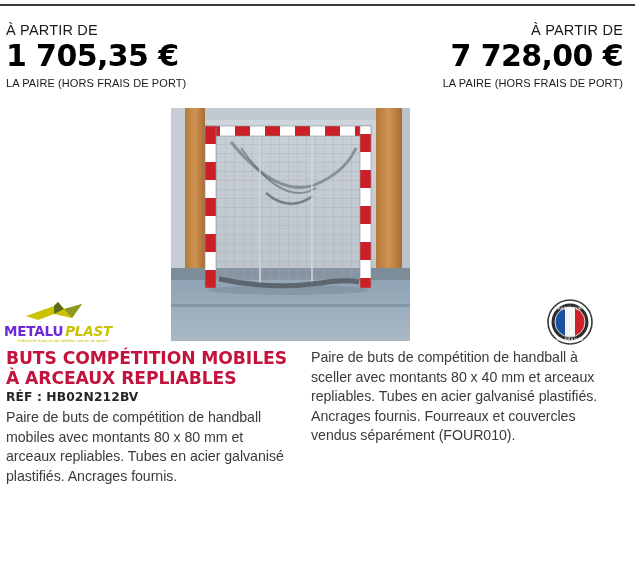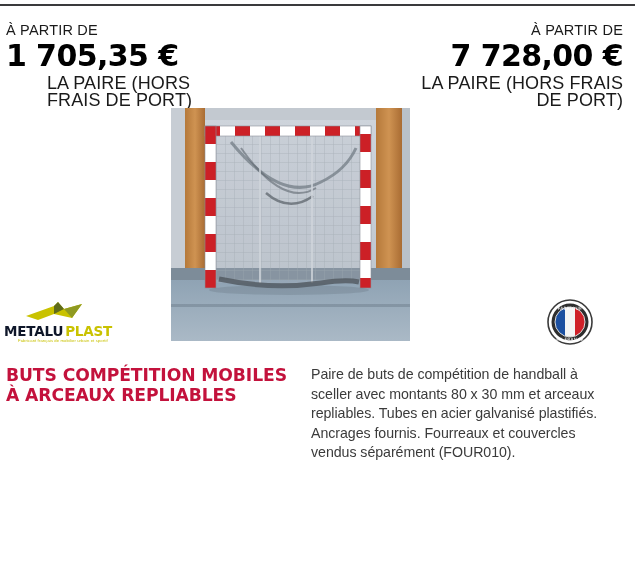--- a/index.html
+++ b/index.html
@@ -28,55 +28,54 @@
     font-size:14.5px;font-weight:400;letter-spacing:.2px;
     color:#1a1a1a;line-height:16px;
     font-family:"Liberation Sans", sans-serif;
   }
   .price-amount{
     font-size:30px;font-weight:bold;letter-spacing:-0.6px;
     color:#000;line-height:34px;margin-top:1px;
     font-family:"DejaVu Sans", sans-serif;
   }
   .price-post{
-    font-size:18px;font-weight:400;letter-spacing:.1px;
+    font-size:11px;font-weight:400;letter-spacing:.1px;
     color:#1a1a1a;line-height:16.5px;margin-top:2px;
     font-family:"Liberation Sans", sans-serif;
-    margin-left:41px;
   }
 
   
   .photo{
     position:absolute;left:171px;top:108px;width:239px;height:233px;
     overflow:hidden;background:#c9cfd6;
   }
   .photo svg{display:block;}
 
   
   .logo{position:absolute;left:4px;top:300px;width:100px;height:48px;}
   .logo .mark{position:absolute;left:20px;top:0px;width:62px;height:24px;}
   .logo .wordmark{
     position:absolute;left:0px;top:24px;width:100px;
     font-size:13.5px;font-weight:bold;letter-spacing:-0.2px;
     line-height:14px;white-space:nowrap;
     font-family:"DejaVu Sans", sans-serif;
   }
-  .logo .w-metalu{color:#0f172a;}
-  .logo .w-plast{color:#c9c200;margin-left:2px;}
+  .logo .w-metalu{color:#6d28d9;}
+  .logo .w-plast{color:#c9c200;font-style:italic;margin-left:2px;}
   .logo .tagline{
     position:absolute;left:14px;top:38px;width:86px;
     font-size:4.2px;color:#c9c200;letter-spacing:.1px;
     white-space:nowrap;font-family:"Liberation Sans", sans-serif;
   }
 
   
   .france-badge{position:absolute;left:547px;top:299px;width:46px;height:46px;}
 
   
-  .col{position:absolute;top:365px;}
+  .col{position:absolute;top:348px;}
   .col-left{left:6px;width:283px;}
   .col-right{left:311px;width:300px;}
 
   .prod-title{
     color:#c3123c;
     font-size:17.2px;font-weight:bold;line-height:20px;
     letter-spacing:-0.1px;margin:0 0 2px 0;
     font-family:"DejaVu Sans", sans-serif;
     text-transform:uppercase;
   }
@@ -218,19 +217,21 @@
         <rect x="28" y="8" width="10" height="30" fill="#cf2028"></rect>
       </g>
       <circle cx="23" cy="23" r="15" fill="none" stroke="#dcdcdc" stroke-width="1"></circle>
       <text x="23" y="10.5" font-family="DejaVu Sans, sans-serif" font-size="4.4" fill="#ffffff" text-anchor="middle" letter-spacing="0.3">FABRIQUÉ</text>
       <text x="23" y="41.5" font-family="DejaVu Sans, sans-serif" font-size="4.4" fill="#ffffff" text-anchor="middle" letter-spacing="0.3">EN FRANCE</text>
     </svg>
   </div>
 
   <div class="col col-left">
     <h2 class="prod-title">BUTS COMPÉTITION MOBILES À ARCEAUX REPLIABLES</h2>
+    <div class="prod-ref">RÉF : HB02N212BV</div>
+    <p class="prod-desc">Paire de buts de compétition de handball mobiles avec montants 80 x 80 mm et arceaux repliables. Tubes en acier galvanisé plastifiés. Ancrages fournis.</p>
   </div>
 
   <div class="col col-right">
-    <p class="prod-desc">Paire de buts de compétition de handball à sceller avec montants 80 x 30 mm et arceaux repliables. Tubes en acier galvanisé plastifiés. Ancrages fournis. Fourreaux et couvercles vendus séparément (FOUR010).</p>
+    <p class="prod-desc">Paire de buts de compétition de handball à sceller avec montants 80 x 40 mm et arceaux repliables. Tubes en acier galvanisé plastifiés. Ancrages fournis. Fourreaux et couvercles vendus séparément (FOUR010).</p>
   </div>
 
 </div>
 
 </body></html>

